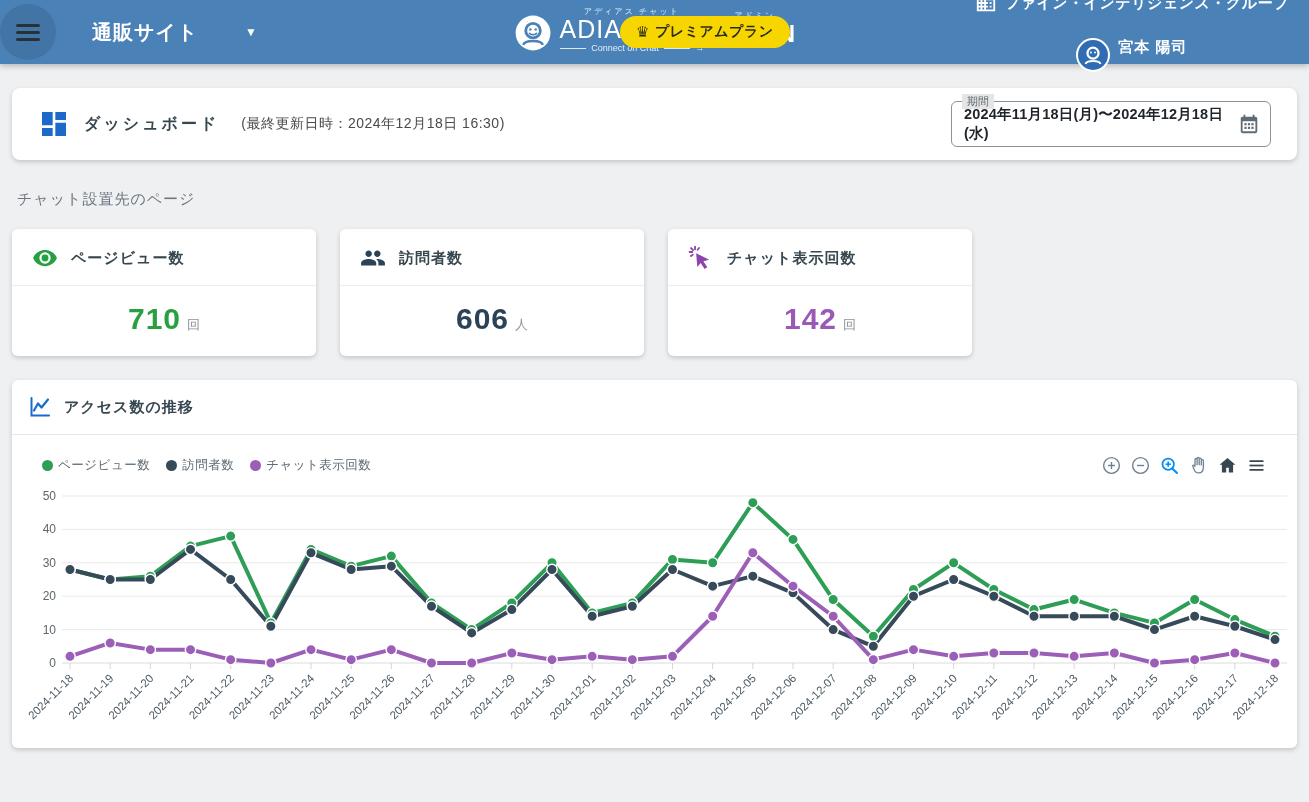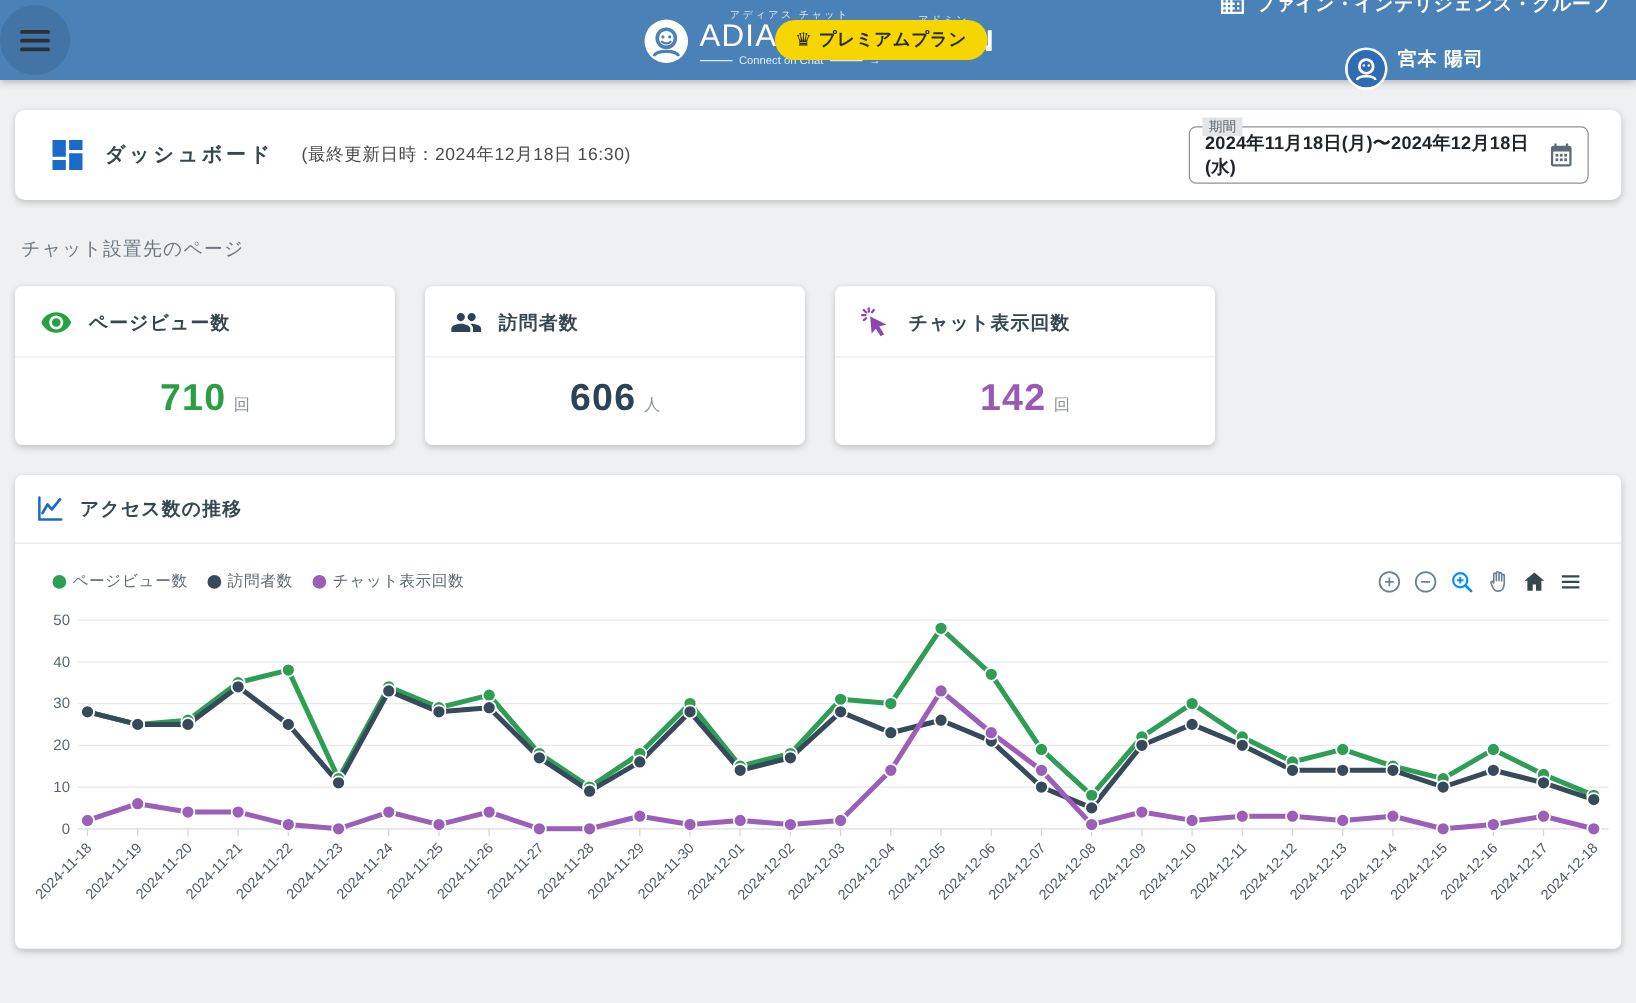--- a/index.html
+++ b/index.html
@@ -67,21 +67,21 @@
   .stat-card{ width:304px; background:#fff; border-radius:6px; box-shadow:0 2px 5px rgba(0,0,0,.18); }
   .stat-head{ display:flex; align-items:center; gap:13px; padding:16px 20px 14px;
     border-bottom:1px solid #ececec; font-size:15px; font-weight:bold; color:#37474f; letter-spacing:1px;}
   .stat-head svg{ width:26px; height:26px; flex:0 0 auto; }
   .stat-value-wrap{ text-align:center; padding:16px 0 20px; }
   .stat-value{ font-size:30px; font-weight:bold; letter-spacing:1px; }
   .stat-unit{ font-size:13px; color:#8a9299; margin-left:6px; }
 
   
   .chart-card{ margin:24px 12px 12px; background:#fff; border-radius:6px;
-    box-shadow:0 2px 5px rgba(0,0,0,.18); padding-bottom:10px; }
+    box-shadow:0 2px 5px rgba(0,0,0,.18); }
   .chart-head{ display:flex; align-items:center; gap:12px; padding:15px 16px;
     border-bottom:1px solid #e6e6e6; font-size:15px; font-weight:bold; color:#37474f; letter-spacing:1px;}
   .chart-head svg{ width:24px; height:24px; }
   .chart-controls{ display:flex; align-items:center; justify-content:space-between;
     padding:18px 28px 0 30px; }
   .legend{ display:flex; gap:16px; }
   .legend-item{ display:flex; align-items:center; gap:5px; font-size:12.5px; color:#5d6a73; cursor:pointer; letter-spacing:0.5px;}
   .legend-dot{ width:11px; height:11px; border-radius:50%; display:inline-block; }
   .toolbar{ display:flex; gap:4px; align-items:center; }
   .tb-btn{ background:none; border:none; padding:2px; cursor:pointer; line-height:0; }
@@ -93,20 +93,24 @@
 
 <header class="app-header">
   <button class="menu-btn">
     <span class="menu-bars">
         <div></div>
         <div></div>
         <div></div>
       </span>
   </button>
 
+  <div class="site-select">
+    <span class="site-name">通販サイト</span>
+    <span class="caret">▼</span>
+  </div>
 
   <div class="logo">
     <svg class="logo-mark" viewBox="0 0 24 24">
       <circle cx="12" cy="12" r="11" fill="#ffffff"></circle>
       <circle cx="12" cy="10.5" r="4.6" fill="none" stroke="#4a82b8" stroke-width="1.8"></circle>
       <circle cx="10.3" cy="9.8" r="0.8" fill="#4a82b8"></circle>
       <circle cx="13.7" cy="9.8" r="0.8" fill="#4a82b8"></circle>
       <path d="M9.8 12.2c1.2 1.2 3.2 1.2 4.4 0" fill="none" stroke="#4a82b8" stroke-width="1.1" stroke-linecap="round"></path>
       <path d="M5.8 19.5c1-3.2 11.4-3.2 12.4 0" fill="none" stroke="#4a82b8" stroke-width="1.6"></path>
     </svg>

